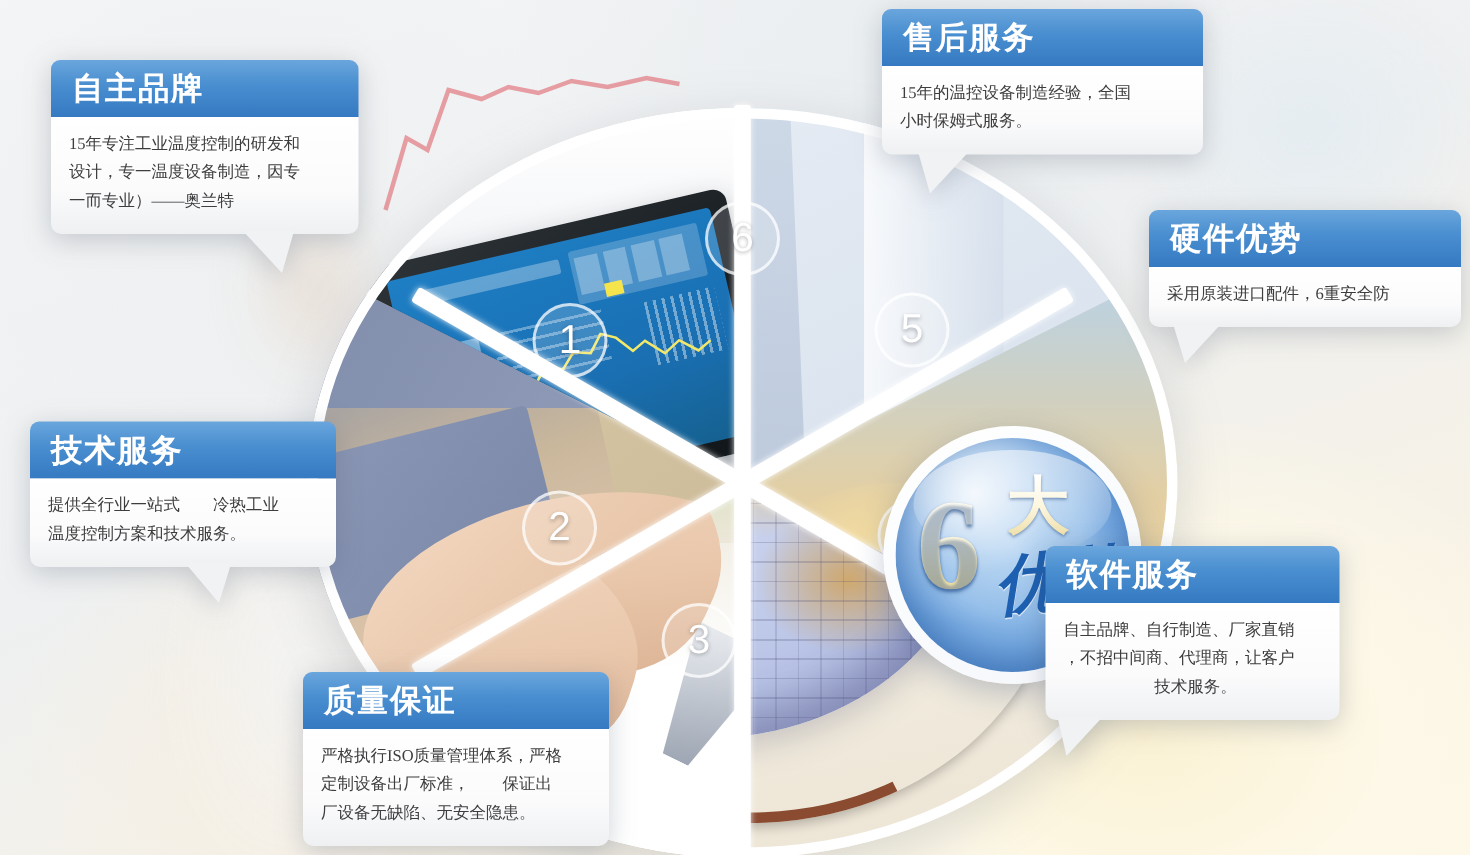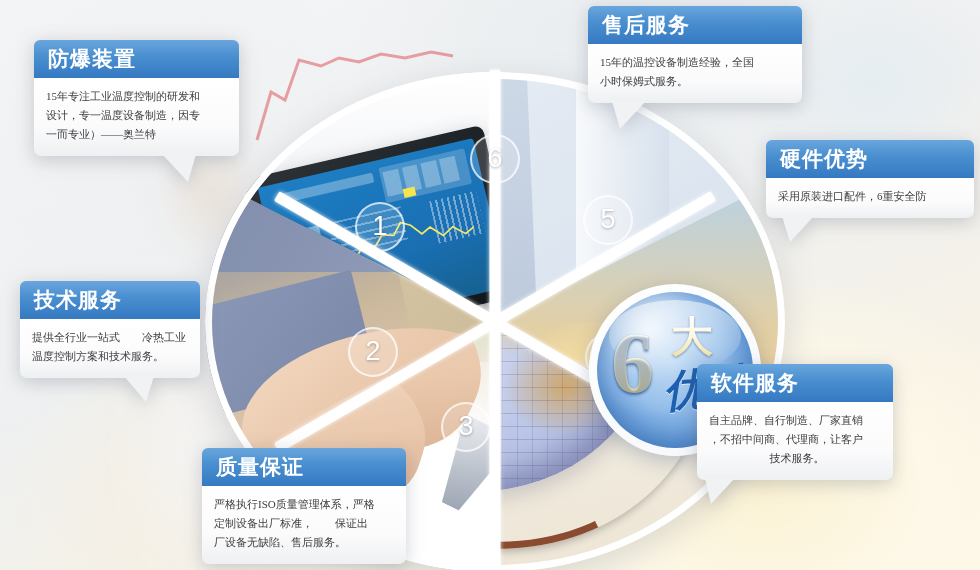--- a/index.html
+++ b/index.html
@@ -249,21 +249,21 @@
     background:linear-gradient(180deg,#ffffff 0%,#fbfbfc 62%,#eef0f2 100%);
     border-radius:0 0 7px 7px;padding:9px 8px 12px 12px;
     font-size:11px;line-height:19px;color:#3d3d3f;
   }
   .callout .body span{display:block;}
   .tail{position:absolute;width:0;height:0;}
 
   
   #box-team{left:34px;top:40px;width:205px;}
   #box-team .tail{left:128px;bottom:-26px;border-left:26px solid transparent;border-right:8px solid transparent;border-top:28px solid #f1f2f4;}
-  #box-tech{left:20px;top:281px;width:180px;}
+  #box-tech{left:20px;top:281px;width:204px;}
   #box-tech .tail{left:104px;bottom:-24px;border-left:22px solid transparent;border-right:8px solid transparent;border-top:26px solid #f1f2f4;}
   #box-quality{left:202px;top:448px;width:204px;}
   #box-after{left:588px;top:6px;width:214px;}
   #box-after .tail{left:24px;bottom:-26px;border-right:26px solid transparent;border-left:8px solid transparent;border-top:28px solid #f1f2f4;}
   #box-hardware{left:766px;top:140px;width:208px;}
   #box-hardware .tail{left:16px;bottom:-24px;border-right:24px solid transparent;border-left:8px solid transparent;border-top:26px solid #f1f2f4;}
   #box-software{left:697px;top:364px;width:196px;}
   #box-software .tail{left:8px;bottom:-24px;border-right:24px solid transparent;border-left:6px solid transparent;border-top:26px solid #f1f2f4;}
 
   .center-ind{text-align:center;display:block;}
@@ -398,21 +398,21 @@
         <div class="gloss"></div>
       </div>
     <div class="hub-text">
       <div class="hub-6">6</div>
       <div class="hub-da">大</div>
       <div class="hub-ys">优势</div>
     </div>
   </div>
 
   <div class="callout" id="box-team">
-    <div class="hdr">防爆装置</div>
+    <div class="hdr">自主品牌</div>
     <div class="body">
       <span>15年专注工业温度控制的研发和</span>
       <span>设计，专一温度设备制造，因专</span>
       <span>一而专业）——奥兰特</span>
     </div>
     <div class="tail"></div>
   </div>
 
   <div class="callout" id="box-tech">
     <div class="hdr">技术服务</div>
@@ -421,21 +421,21 @@
       <span>温度控制方案和技术服务。</span>
     </div>
     <div class="tail"></div>
   </div>
 
   <div class="callout" id="box-quality">
     <div class="hdr">质量保证</div>
     <div class="body">
       <span>严格执行ISO质量管理体系，严格</span>
       <span>定制设备出厂标准，　　保证出</span>
-      <span>厂设备无缺陷、售后服务。</span>
+      <span>厂设备无缺陷、无安全隐患。</span>
     </div>
 
   </div>
 
   <div class="callout" id="box-after">
     <div class="hdr">售后服务</div>
     <div class="body">
       <span>15年的温控设备制造经验，全国</span>
       <span>小时保姆式服务。</span>
     </div>

